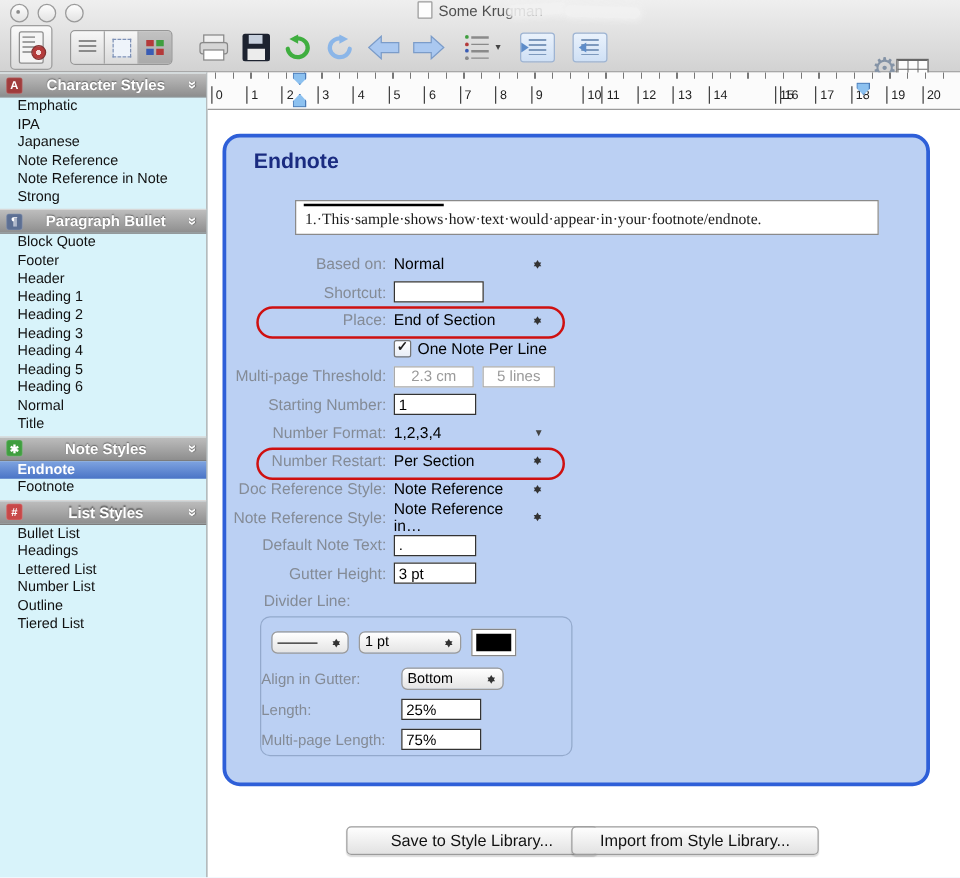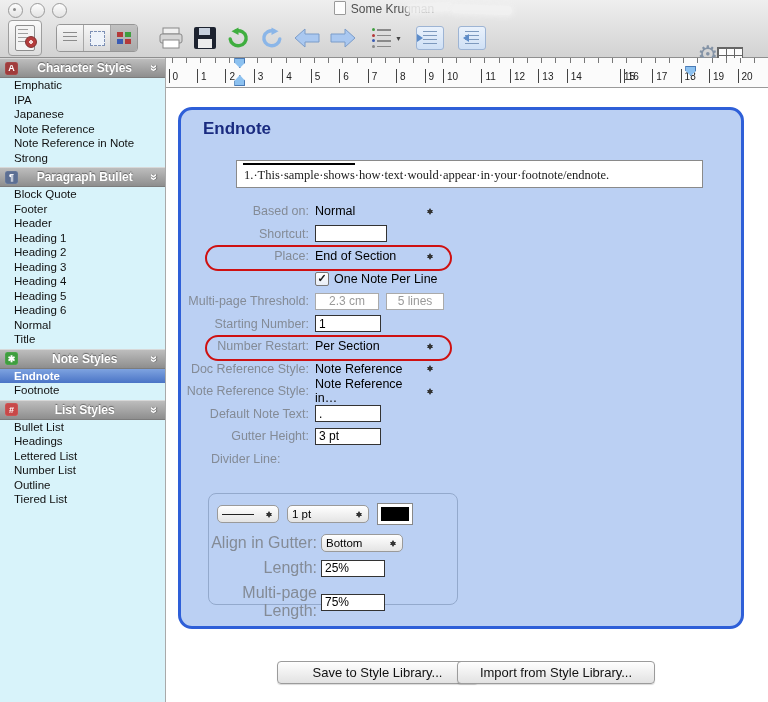--- a/index.html
+++ b/index.html
@@ -109,21 +109,21 @@
     font-size:12px;color:#000;padding:0 3px;box-sizing:content-box;}
   .tfield.dis{color:#9a9a9a;border-color:#aaa;text-align:center;}
   .red-oval{position:absolute;left:24px;top:0px;width:243px;height:22px;border:2.5px solid #cf1010;border-radius:13px;pointer-events:none;}
   .cb{width:12px;height:12px;border:1px solid #777;border-radius:2px;background:linear-gradient(#fff,#e9eef6);
     font-size:11px;line-height:11px;text-align:center;color:#1c1c1c;font-weight:bold;margin-right:5px;}
   .cb-label{font-size:12.5px;color:#000;}
   .divlabel{margin-left:30px;font-size:12.5px;color:#848b96;}
 
   .groupbox{position:absolute;left:27px;top:383px;width:250px;height:112px;border:1px solid #93a9cc;border-radius:8px;box-sizing:border-box;}
   .grow{display:flex;align-items:center;position:relative;}
-  .glabel{width:108px;text-align:right;font-size:16px;color:#848b96;flex:none;margin-right:4px;}
+  .glabel{width:108px;text-align:left;font-size:12px;color:#848b96;flex:none;margin-right:4px;}
   .pill{height:18px;border:1px solid #9a9a9a;border-radius:5px;background:linear-gradient(#fff,#e4e4e4);
     display:flex;align-items:center;justify-content:space-between;padding:0 4px;box-sizing:border-box;}
   .pill .pval{font-size:11.5px;}
   .line-sample{width:32px;height:1px;background:#222;}
   .color-well{width:36px;height:22px;background:#fff;border:1px solid #888;display:flex;align-items:center;justify-content:center;box-sizing:border-box;}
   .color-chip{width:28px;height:14px;}
 
   
   .aqua-btn{position:absolute;height:23px;border:1px solid #9b9b9b;border-radius:4px;
     background:linear-gradient(#fefefe,#e2e2e2);font-family:"Liberation Sans",sans-serif;
@@ -295,21 +295,21 @@
         <span class="ruler-num" style="left: 6.5px;">0</span>
         <span class="ruler-num" style="left: 34.95px;">1</span>
         <span class="ruler-num" style="left: 63.4px;">2</span>
         <span class="ruler-num" style="left: 91.85px;">3</span>
         <span class="ruler-num" style="left: 120.3px;">4</span>
         <span class="ruler-num" style="left: 148.75px;">5</span>
         <span class="ruler-num" style="left: 177.2px;">6</span>
         <span class="ruler-num" style="left: 205.65px;">7</span>
         <span class="ruler-num" style="left: 234.1px;">8</span>
         <span class="ruler-num" style="left: 262.55px;">9</span>
-        <span class="ruler-num" style="left: 281px;">10</span>
+        <span class="ruler-num" style="left: 304px;">10</span>
         <span class="ruler-num" style="left: 319.45px;">11</span>
         <span class="ruler-num" style="left: 347.9px;">12</span>
         <span class="ruler-num" style="left: 376.35px;">13</span>
         <span class="ruler-num" style="left: 404.8px;">14</span>
         <span class="ruler-num" style="left: 458px;">15</span>
         <span class="ruler-num" style="left: 461.7px;">16</span>
         <span class="ruler-num" style="left: 490.15px;">17</span>
         <span class="ruler-num" style="left: 518.6px;">18</span>
         <span class="ruler-num" style="left: 547.05px;">19</span>
         <span class="ruler-num" style="left: 575.5px;">20</span>
@@ -373,20 +373,27 @@
         </div>
       </div>
 
       <div class="row">
         <span class="flabel">Starting Number:</span>
         <div class="ctrl">
             <input class="tfield" style="width: 58px;" spellcheck="false" value="1">
           </div>
       </div>
 
+      <div class="row">
+        <span class="flabel">Number Format:</span>
+        <div class="ctrl popup-plain">
+          <span class="pval">1,2,3,4</span>
+          <span class="dd">▼</span>
+        </div>
+      </div>
 
       <div class="row">
         <div class="red-oval"></div>
         <span class="flabel">Number Restart:</span>
         <div class="ctrl popup-plain">
           <span class="pval">Per Section</span>
           <span class="stepper"></span>
         </div>
       </div>
 

